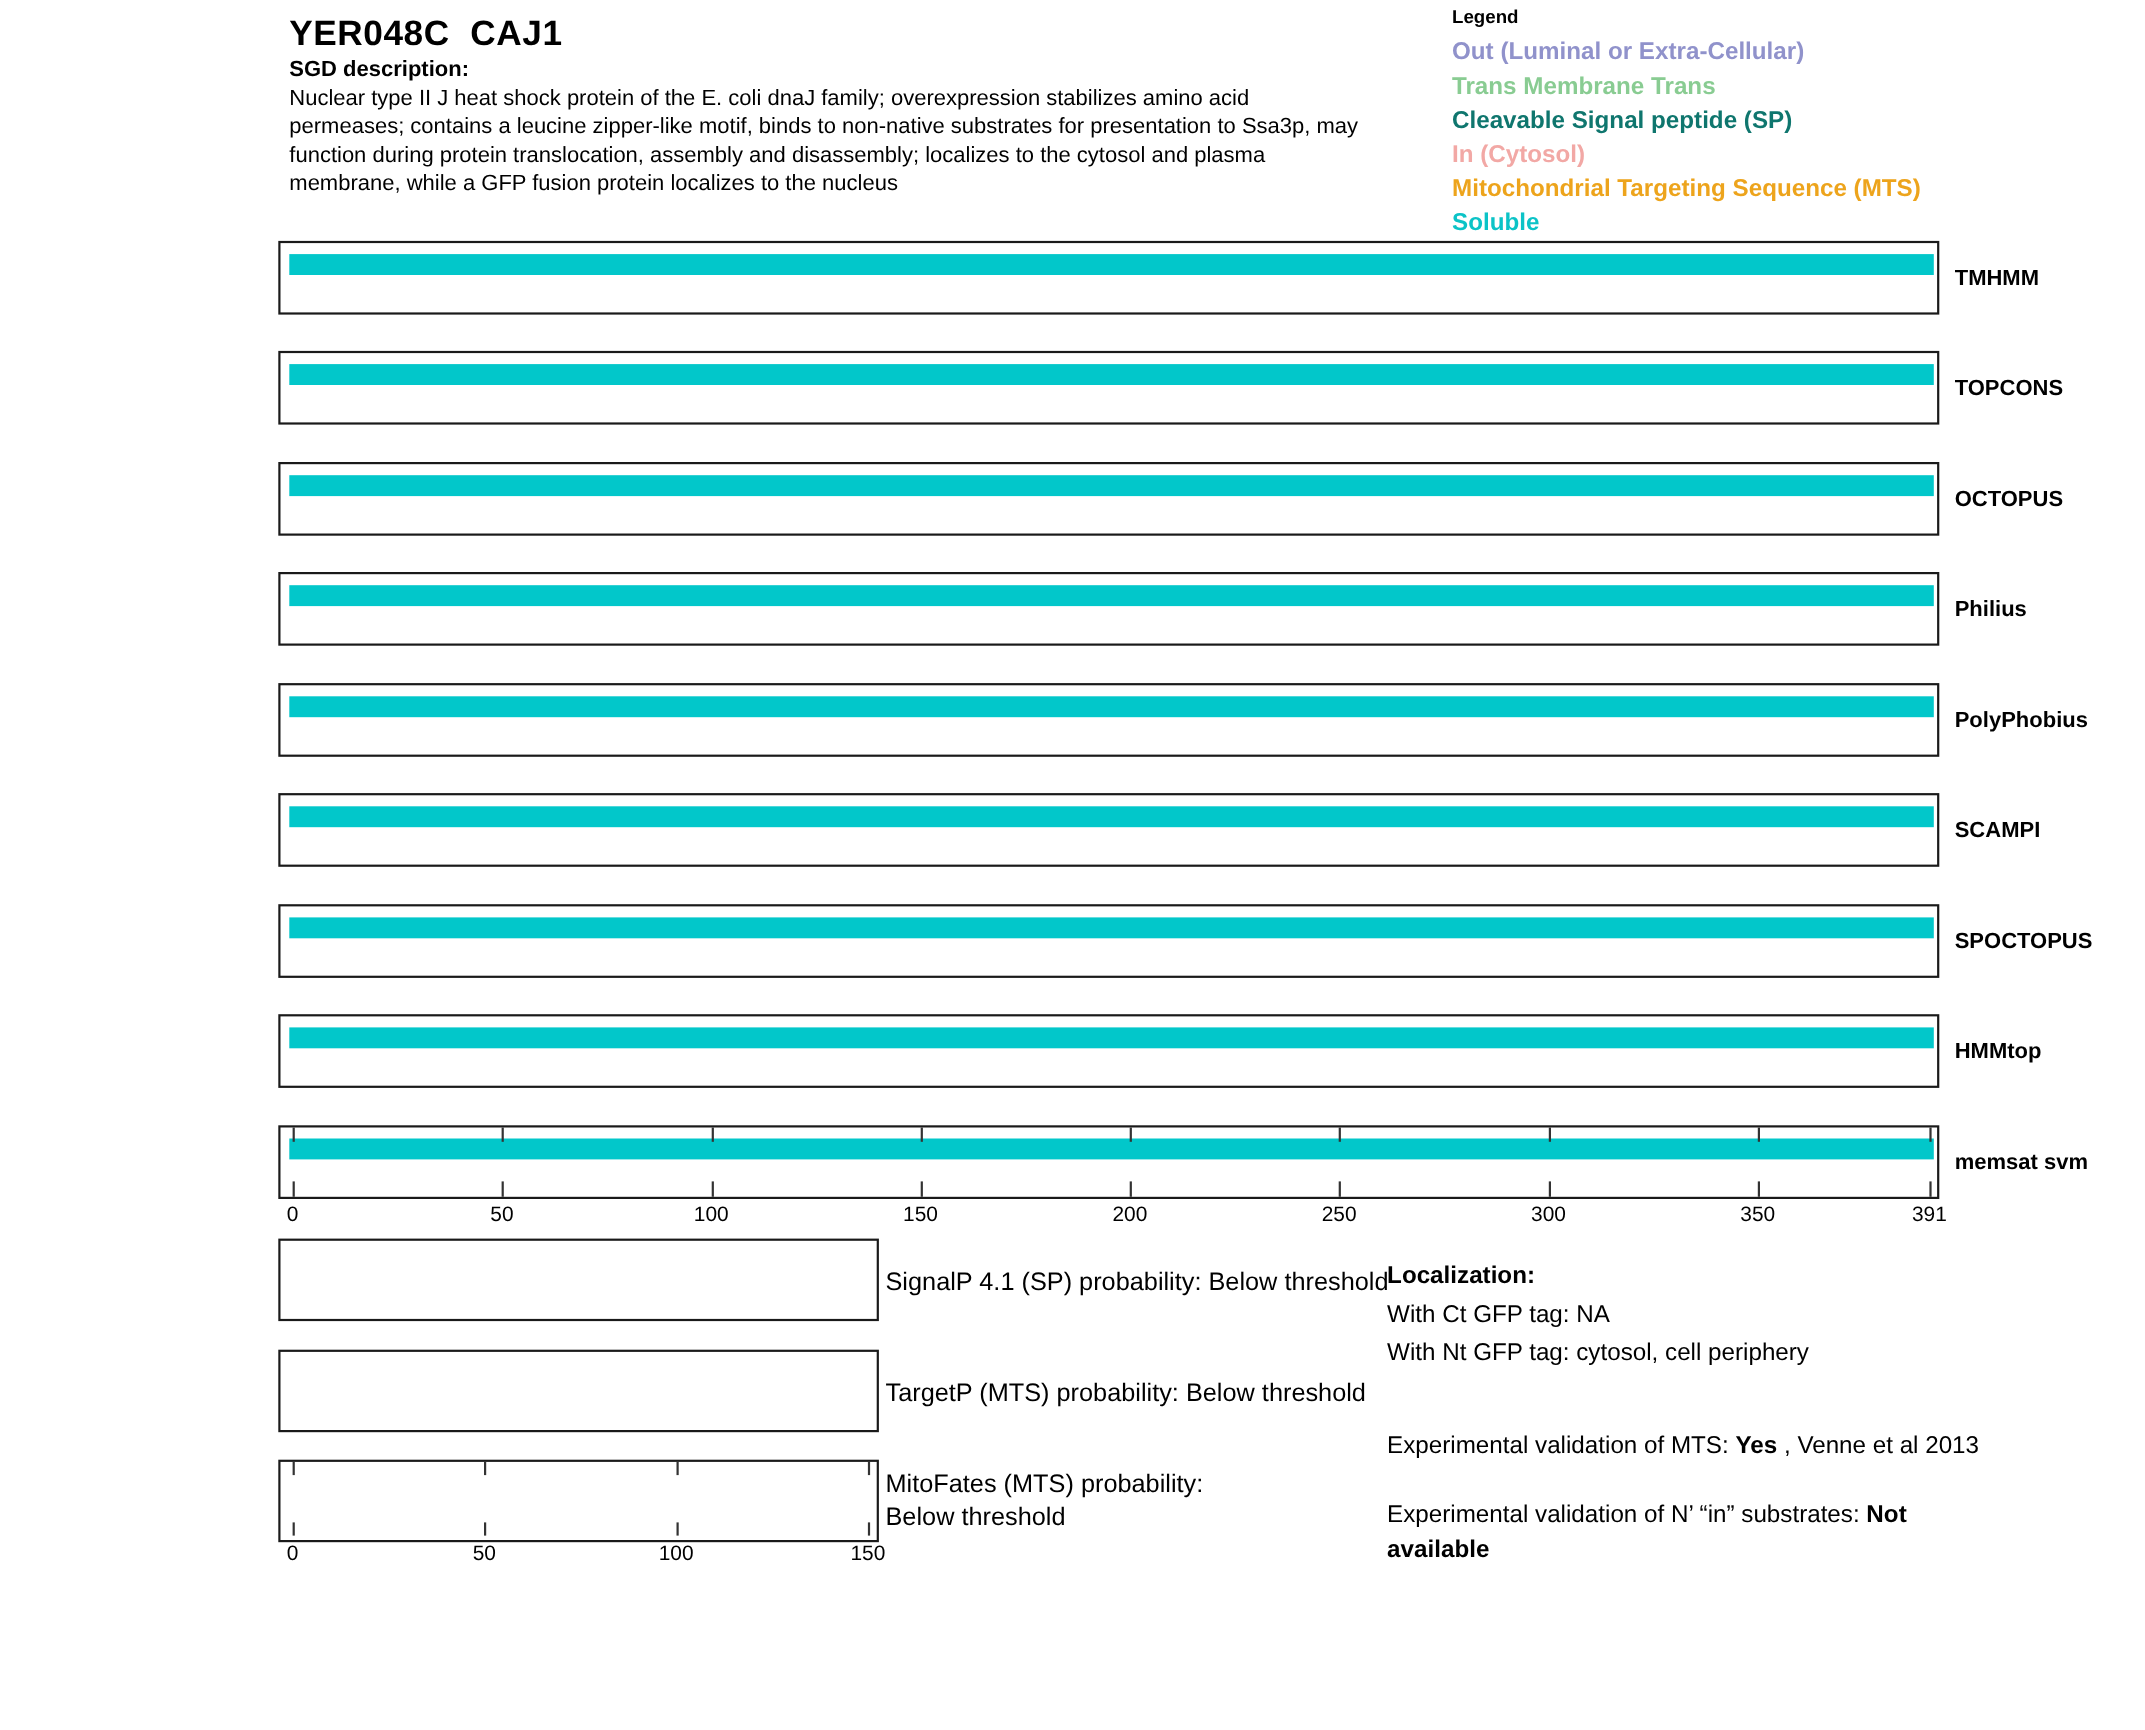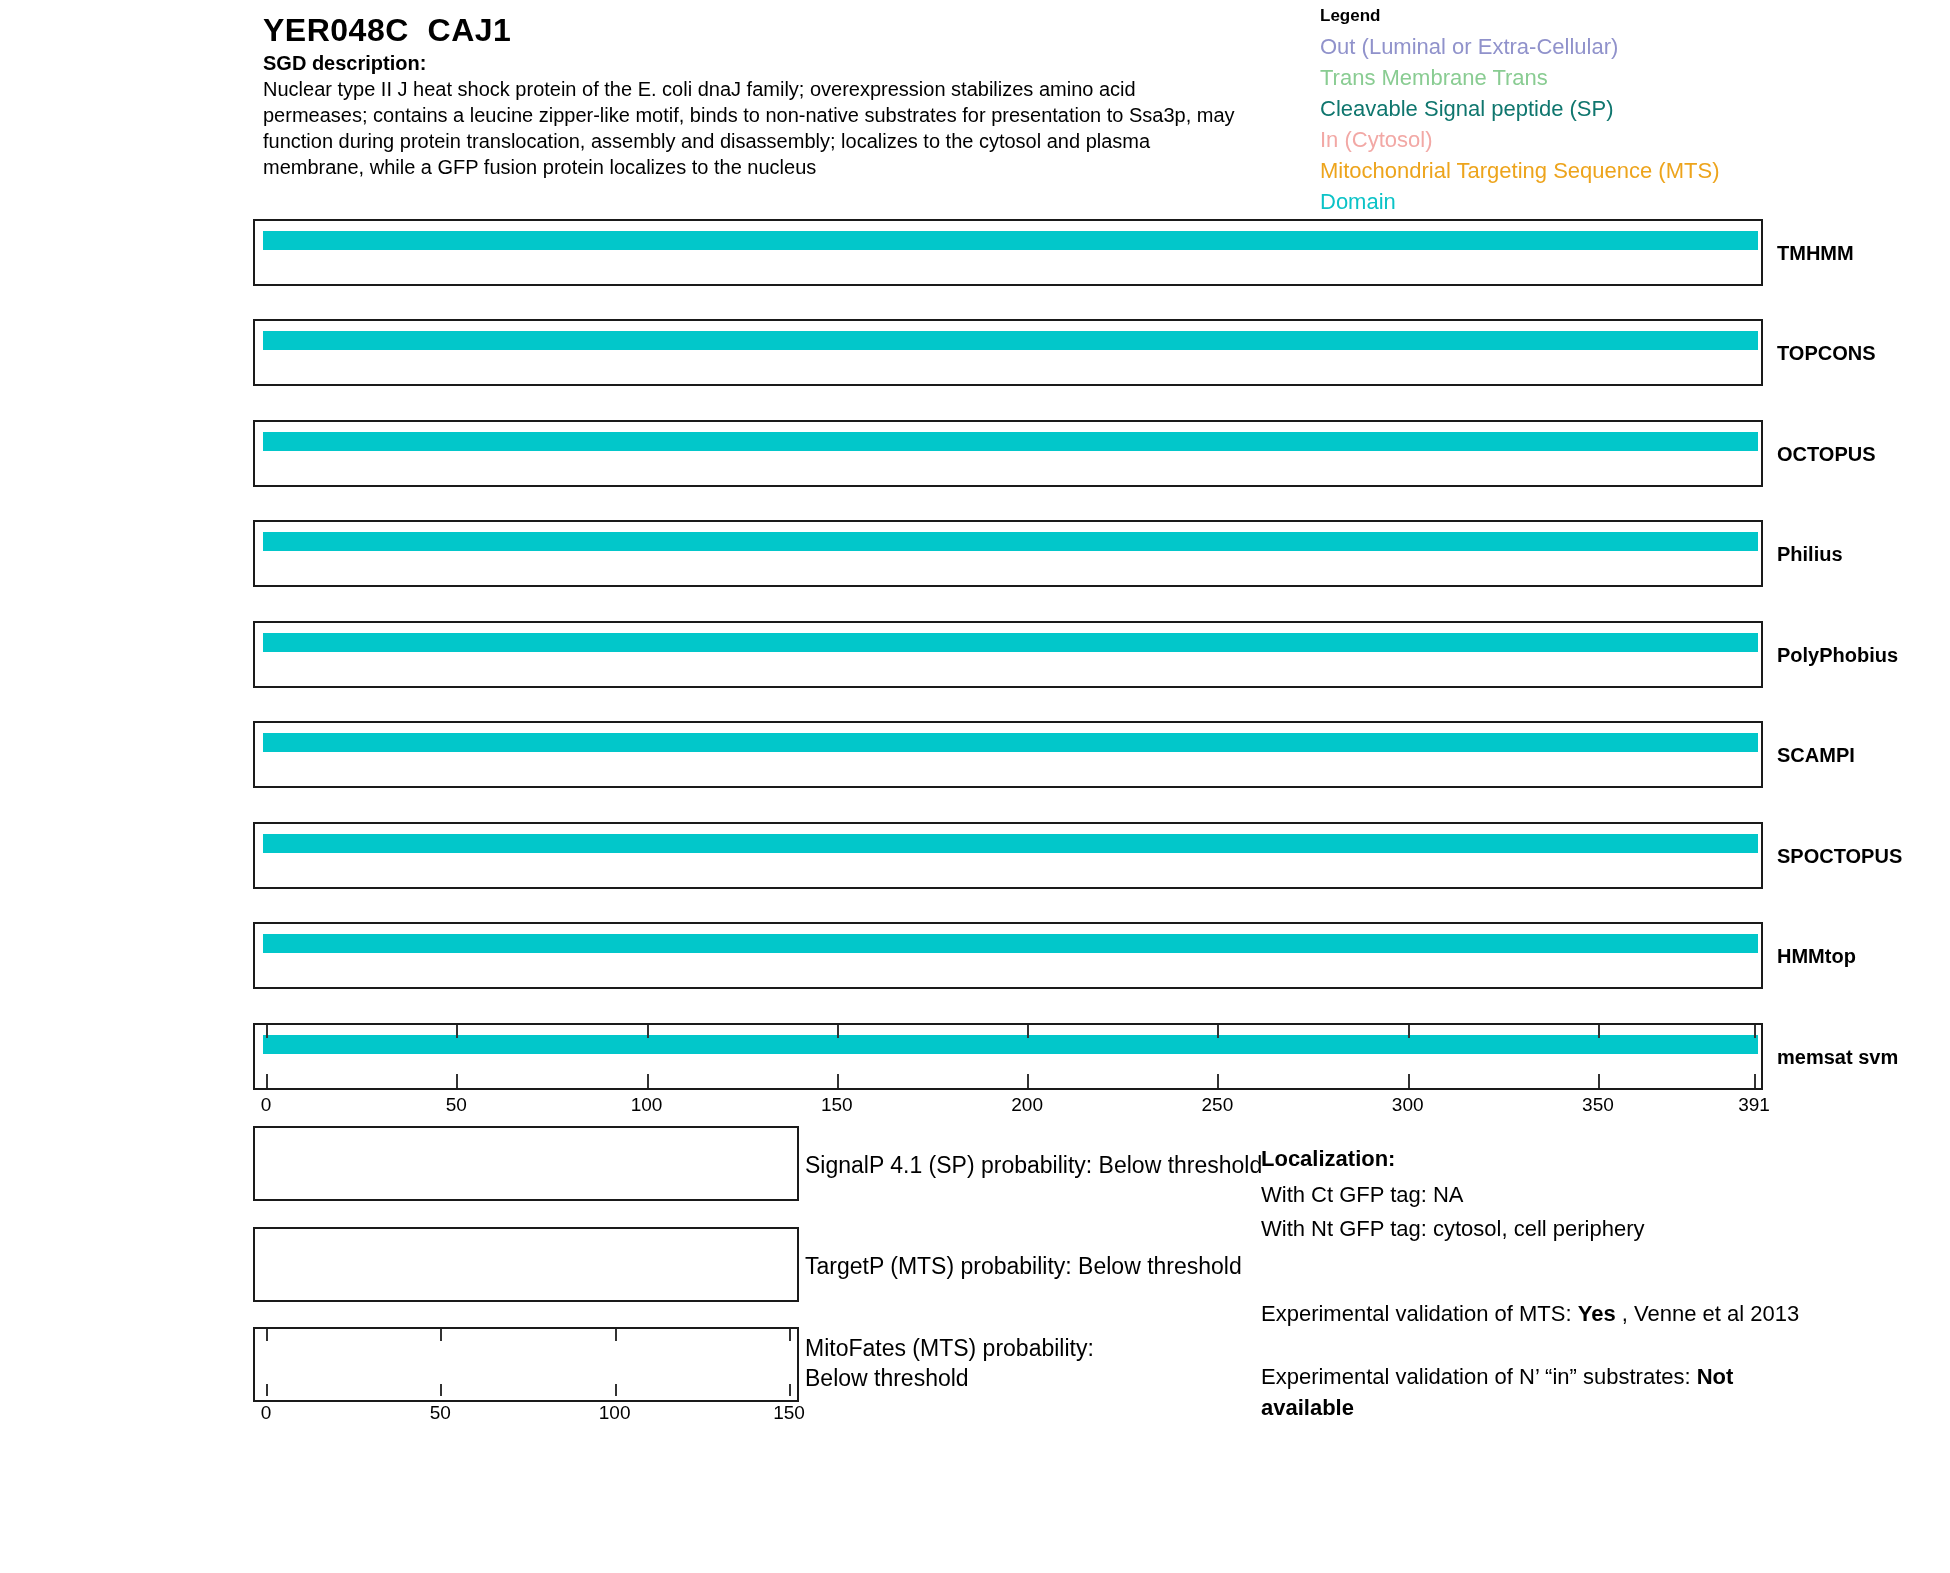--- a/index.html
+++ b/index.html
@@ -5,21 +5,21 @@
   html,body{margin:0;padding:0;background:#fff;}
   #canvas{
     position:relative;width:1950px;height:1573px;background:#ffffff;
     font-family:"Liberation Sans", sans-serif;color:#000;overflow:hidden;
   }
   .abs{position:absolute;}
   .page-title{font-size:32px;font-weight:bold;white-space:pre;letter-spacing:.5px;}
   .sgd-label{font-size:20px;font-weight:bold;}
   .desc-line{font-size:20px;line-height:26px;white-space:pre;}
   .legend-heading{font-size:17px;font-weight:bold;}
-  .legend-item{font-size:22px;font-weight:normal;line-height:31px;white-space:pre;}
+  .legend-item{font-size:22px;font-weight:bold;line-height:31px;white-space:pre;}
   .track-row{position:absolute;left:253px;width:1510px;height:67px;}
   .track-box{position:absolute;inset:0;border:2px solid #1a1a1a;background:#fff;}
   .track-bar{position:absolute;left:8px;right:3px;top:10px;height:19px;}
   .track-label{position:absolute;left:1524px;top:23px;font-size:20px;font-weight:bold;white-space:pre;}
   .small-plot{position:absolute;left:253px;width:542px;height:71px;border:2px solid #1a1a1a;background:#fff;}
   .plot-caption{position:absolute;left:805px;font-size:23px;line-height:30px;}
   .axis-tick{position:absolute;width:2px;background:#333;}
   .axis-label{position:absolute;width:70px;margin-left:-35px;text-align:center;font-size:19px;}
   .loc-line{position:absolute;left:1261px;font-size:22px;white-space:pre;}
   .loc-bold{font-weight:bold;}
@@ -38,21 +38,21 @@
   <div class="abs desc-line" style="left:263px;top:154px;">membrane, while a GFP fusion protein localizes to the nucleus</div>
 
   <div class="abs" style="left:1320px;top:6px;">
     <div class="legend-heading">Legend</div>
     <div style="margin-top:5px;">
       <div class="legend-item" style="color: rgb(144, 146, 203);">Out (Luminal or Extra-Cellular)</div>
       <div class="legend-item" style="color: rgb(137, 204, 146);">Trans Membrane Trans</div>
       <div class="legend-item" style="color: #0f766e;">Cleavable Signal peptide (SP)</div>
       <div class="legend-item" style="color: rgb(242, 168, 165);">In (Cytosol)</div>
       <div class="legend-item" style="color: rgb(237, 164, 28);">Mitochondrial Targeting Sequence (MTS)</div>
-      <div class="legend-item" style="color: rgb(11, 195, 199);">Domain</div>
+      <div class="legend-item" style="color: rgb(11, 195, 199);">Soluble</div>
     </div>
   </div>
 
   <div class="track-row" style="top:219px;">
     <div class="track-box">
         <div class="track-bar soluble-fill" style="background: rgb(2, 199, 202);"></div>
       </div>
     <div class="track-label">TMHMM</div>
   </div>
   <div class="track-row" style="top:319px;">

